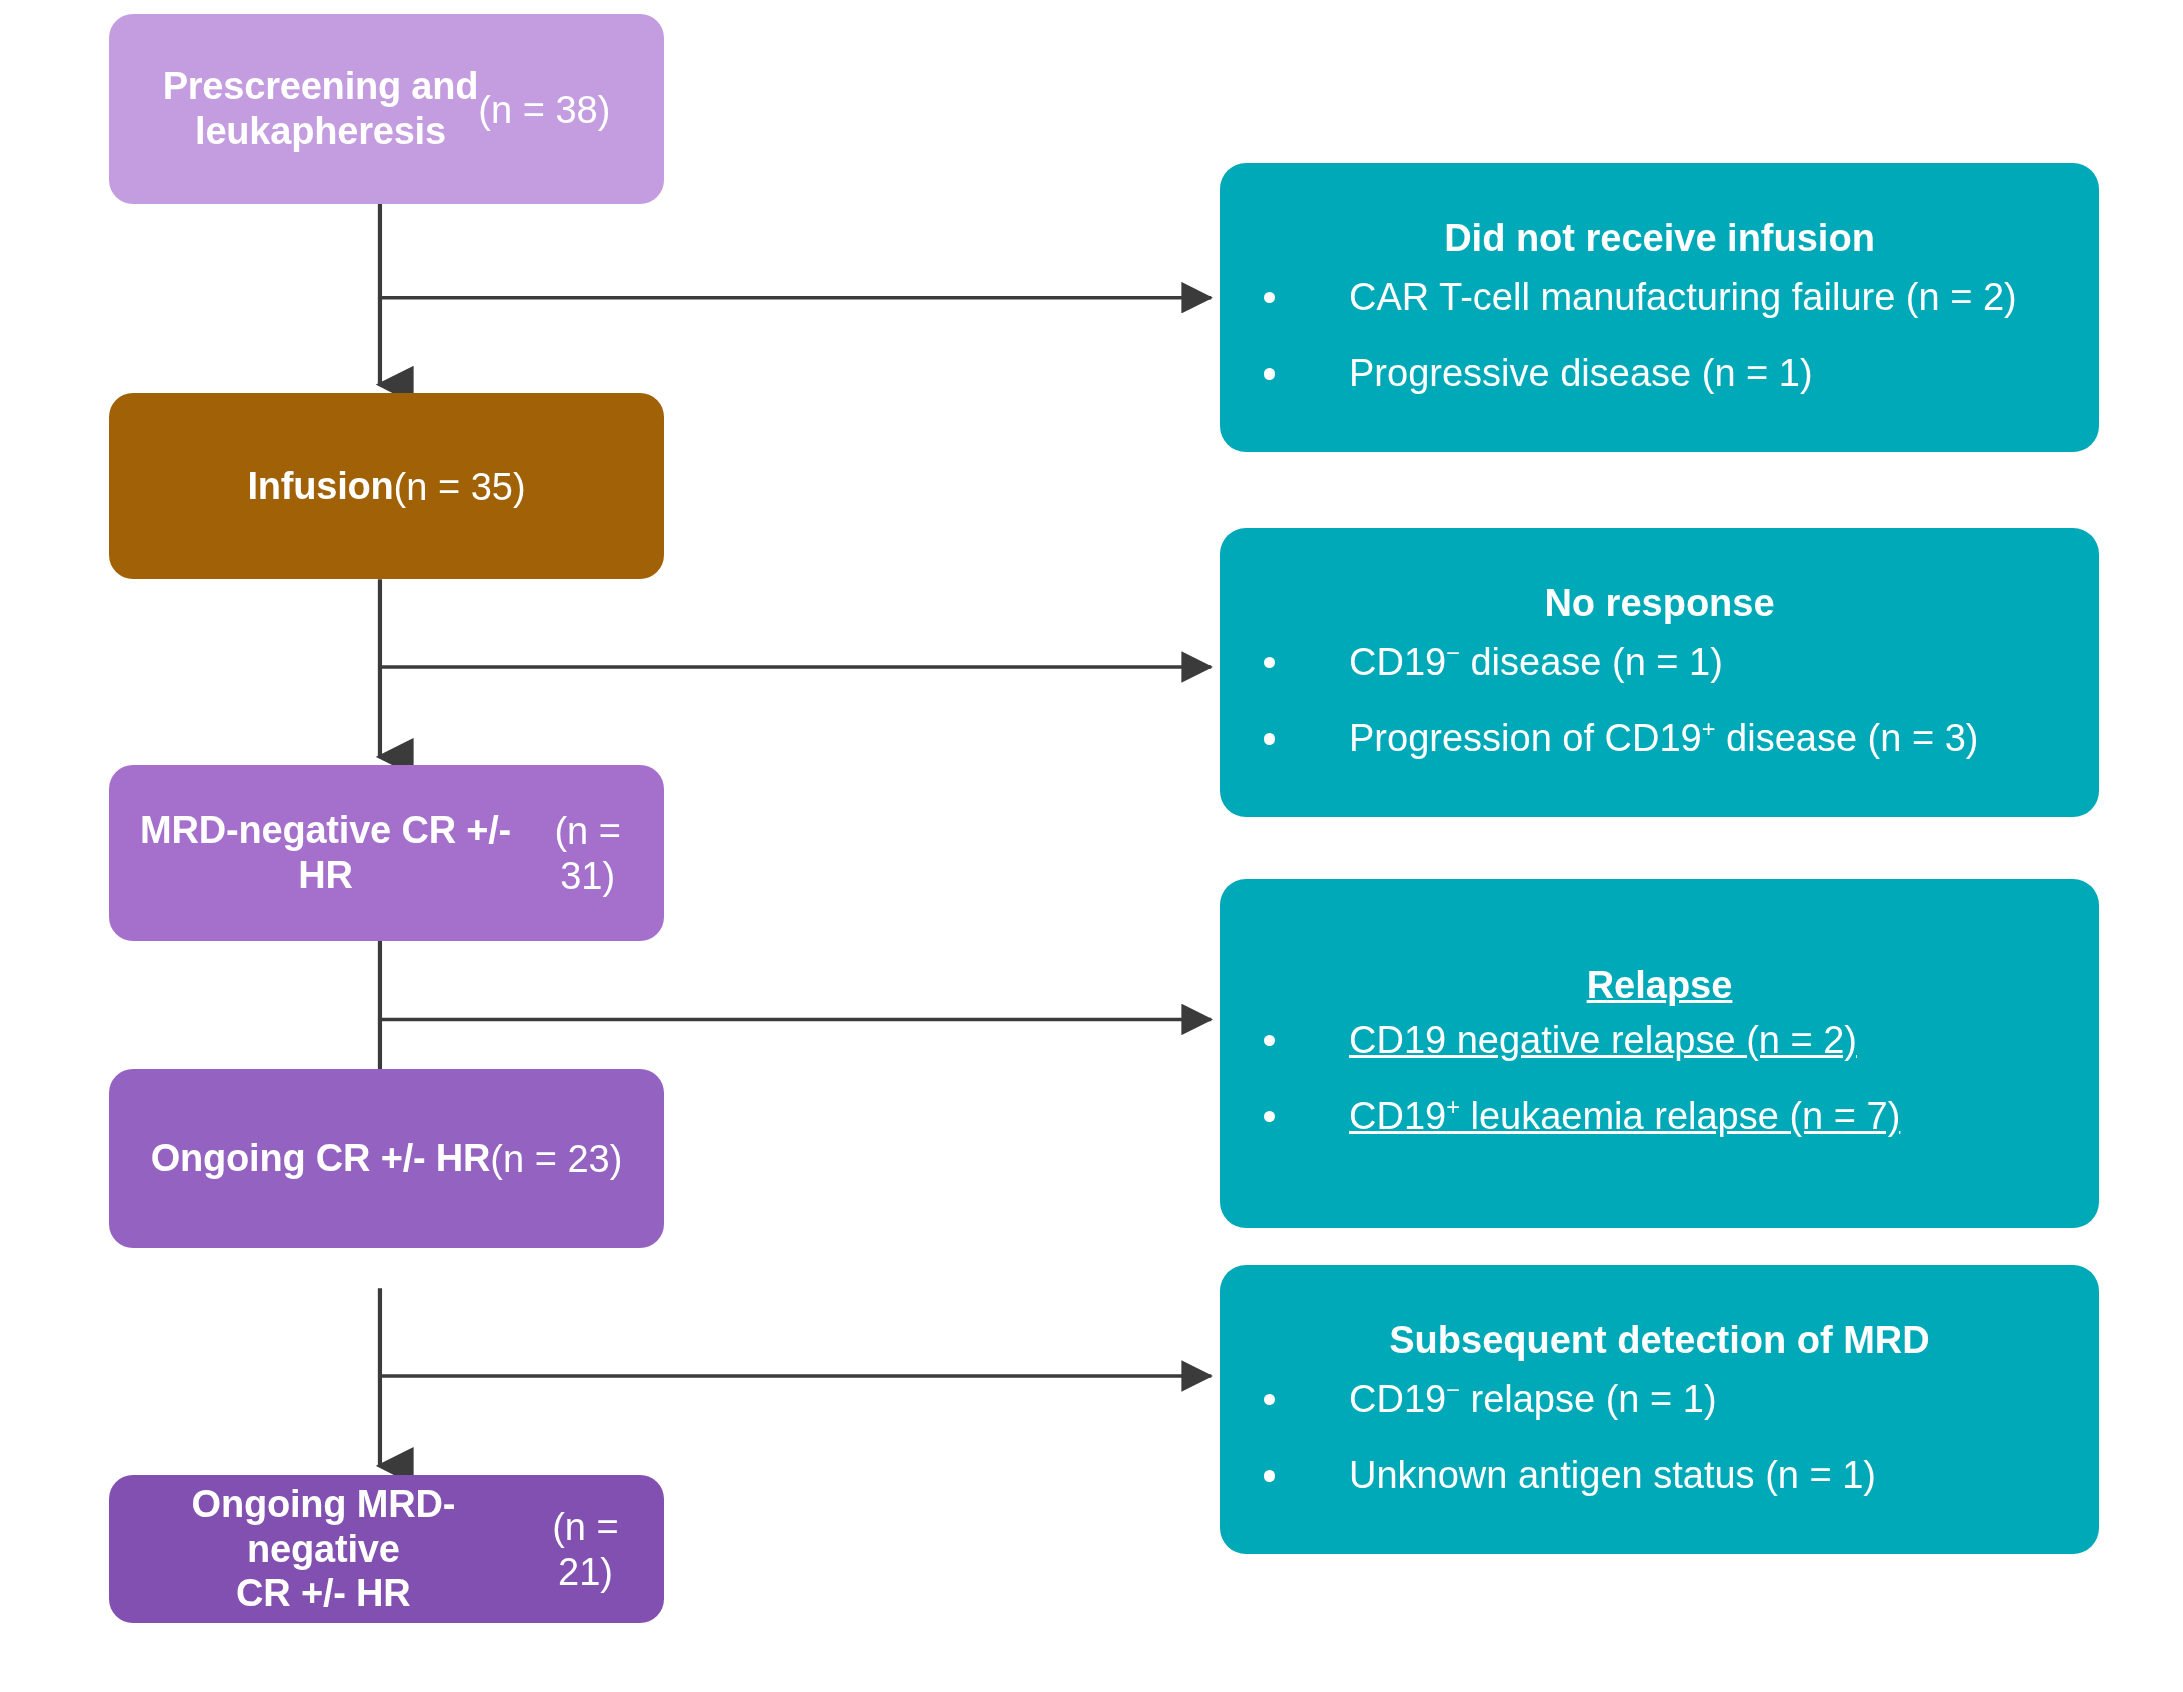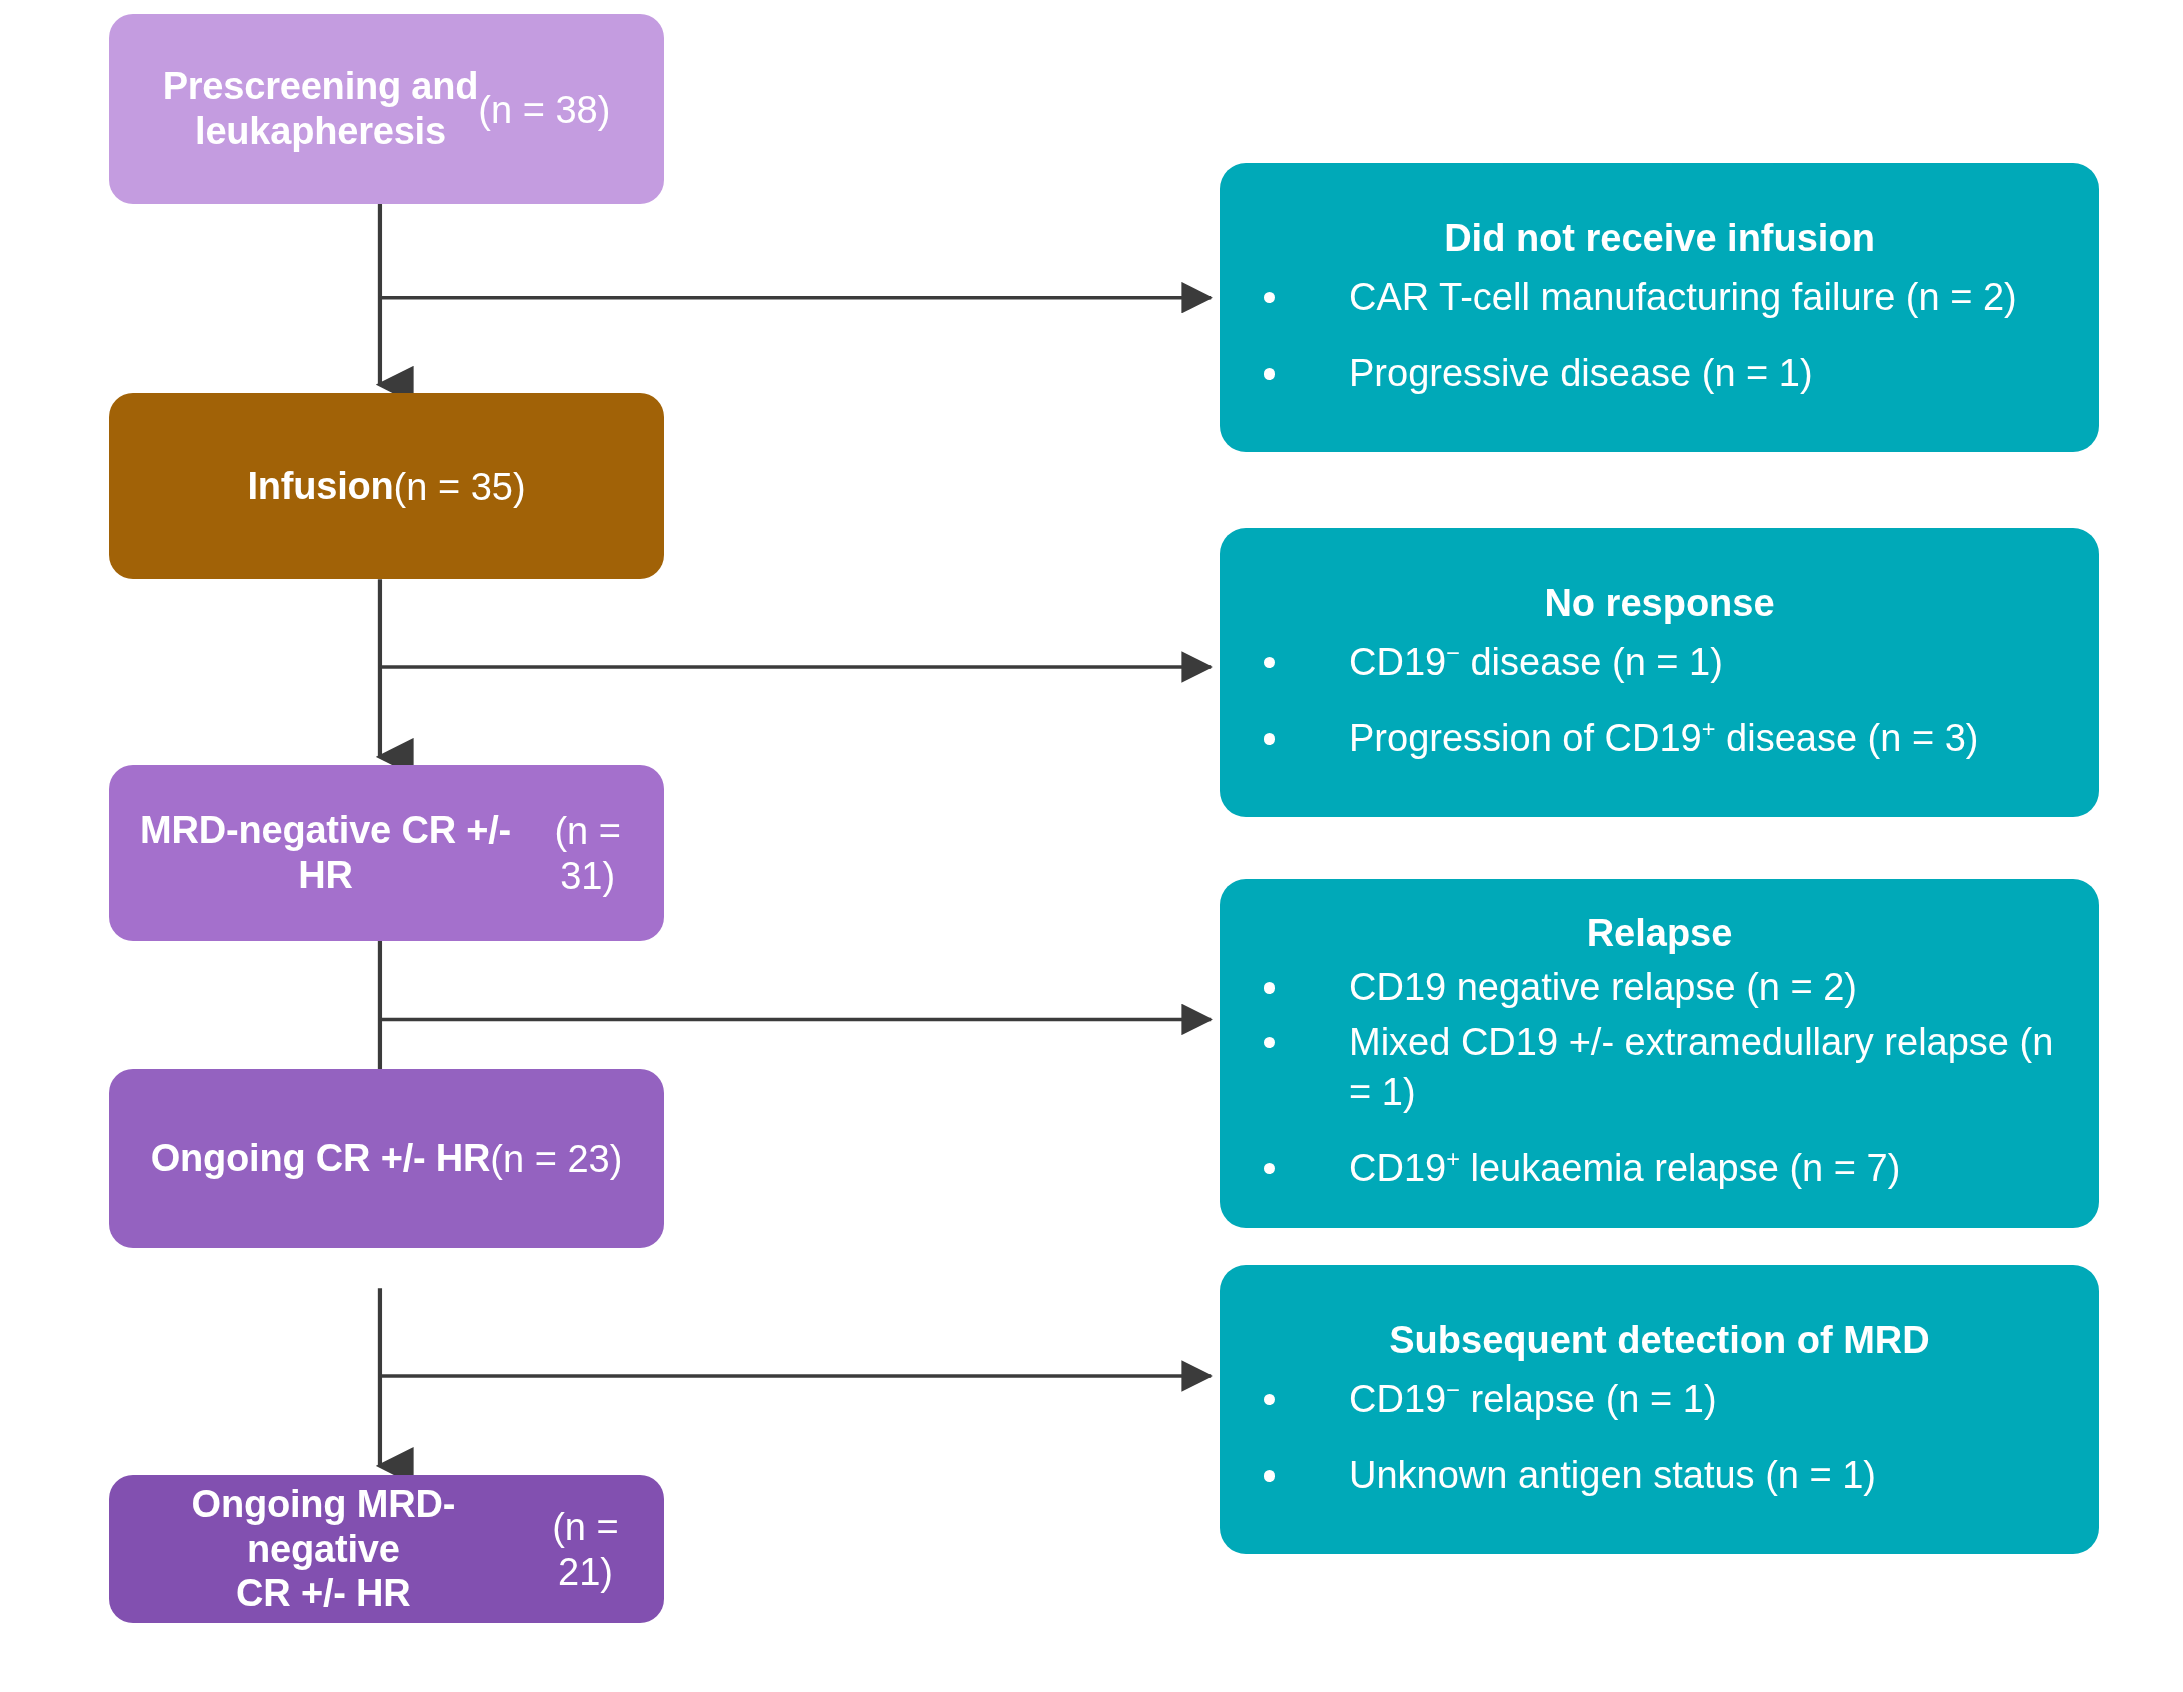--- a/index.html
+++ b/index.html
@@ -186,30 +186,26 @@
         <span class="note-bullet"></span>
         <span> CD19</span><sup>−</sup><span> disease (n = 1)</span>
       </li>
       <li class="note-item">
         <span class="note-bullet"></span>
         <span>Progression of CD19</span><sup>+</sup><span> disease (n = 3)</span>
       </li>
     </ul>
   </div>
 
-  <div class="note-box" style="top:879px; height:349px; padding-top:7px; padding-bottom:9.8px;">
+  <div class="note-box" style="top:879px; height:349px; padding-top:7px; padding-bottom:9.8px;text-decoration:underline;">
     <div class="note-title" style="margin-bottom:7px;">Relapse</div>
     <ul class="note-list">
       <li class="note-item">
         <span class="note-bullet"></span>
         <span>CD19 negative relapse (n = 2)</span><sup></sup><span></span>
-      </li>
-      <li class="note-item">
-        <span class="note-bullet"></span>
-        <span>Mixed CD19 +/- extramedullary relapse (n = 1)</span><sup></sup><span></span>
       </li>
       <li class="note-item">
         <span class="note-bullet"></span>
         <span>CD19</span><sup>+</sup><span> leukaemia relapse (n = 7)</span>
       </li>
     </ul>
   </div>
 
   <div class="note-box" style="top:1265px; height:289px;">
     <div class="note-title">Subsequent detection of MRD</div>

